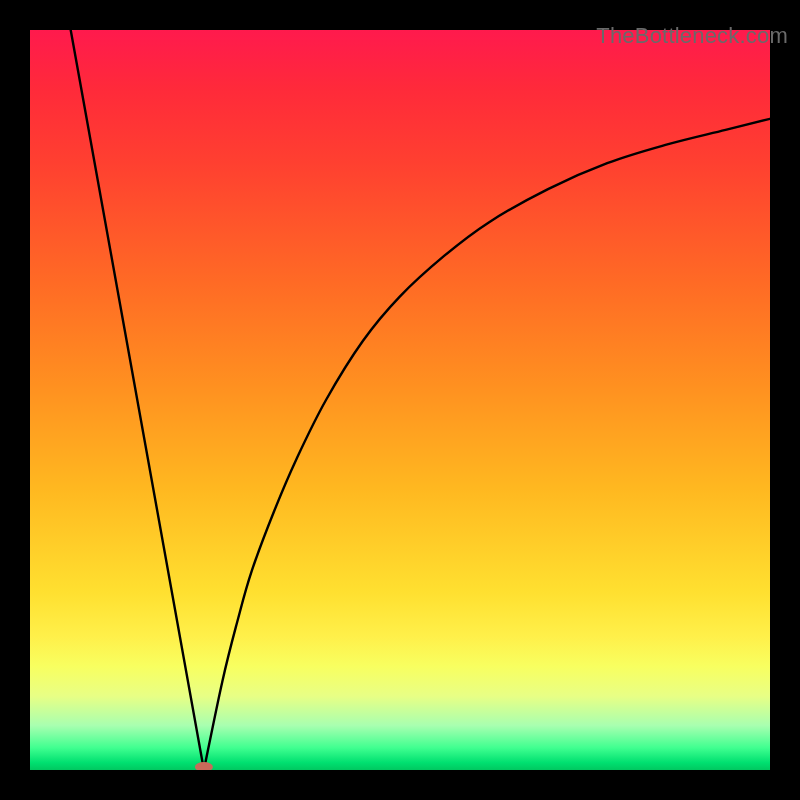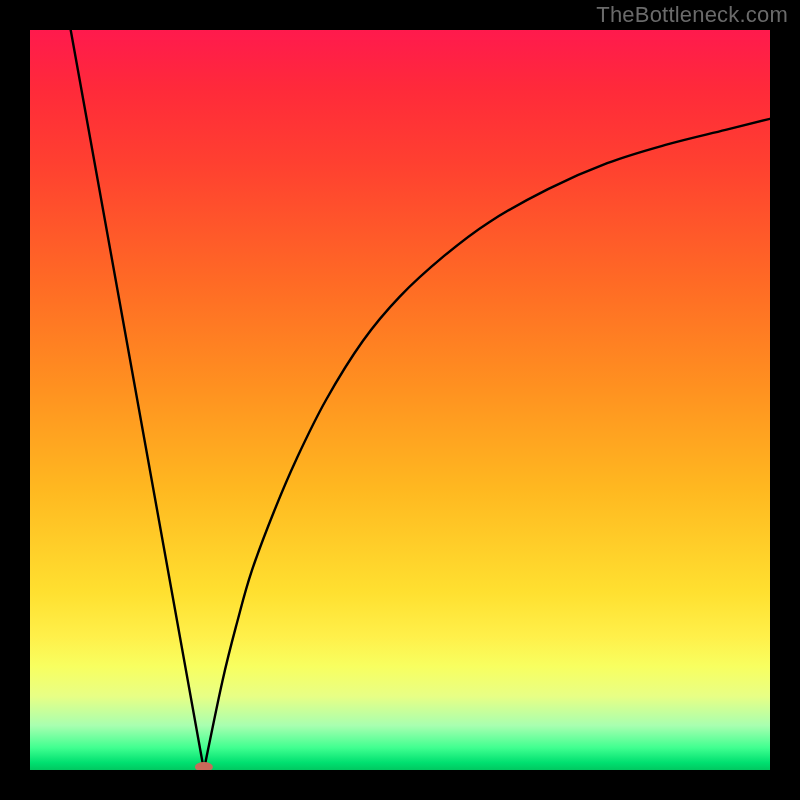--- a/index.html
+++ b/index.html
@@ -44,21 +44,21 @@
   }
   .curve-svg {
     position: absolute;
     left: 0;
     top: 0;
     width: 740px;
     height: 740px;
   }
   .watermark {
     position: absolute;
-    top: 2px;
+    top: 23px;
     right: 12px;
     color: #6a6a6a;
     font-size: 22px;
     letter-spacing: 0.2px;
     user-select: none;
   }
 </style>
 </head>
 <body>
 

